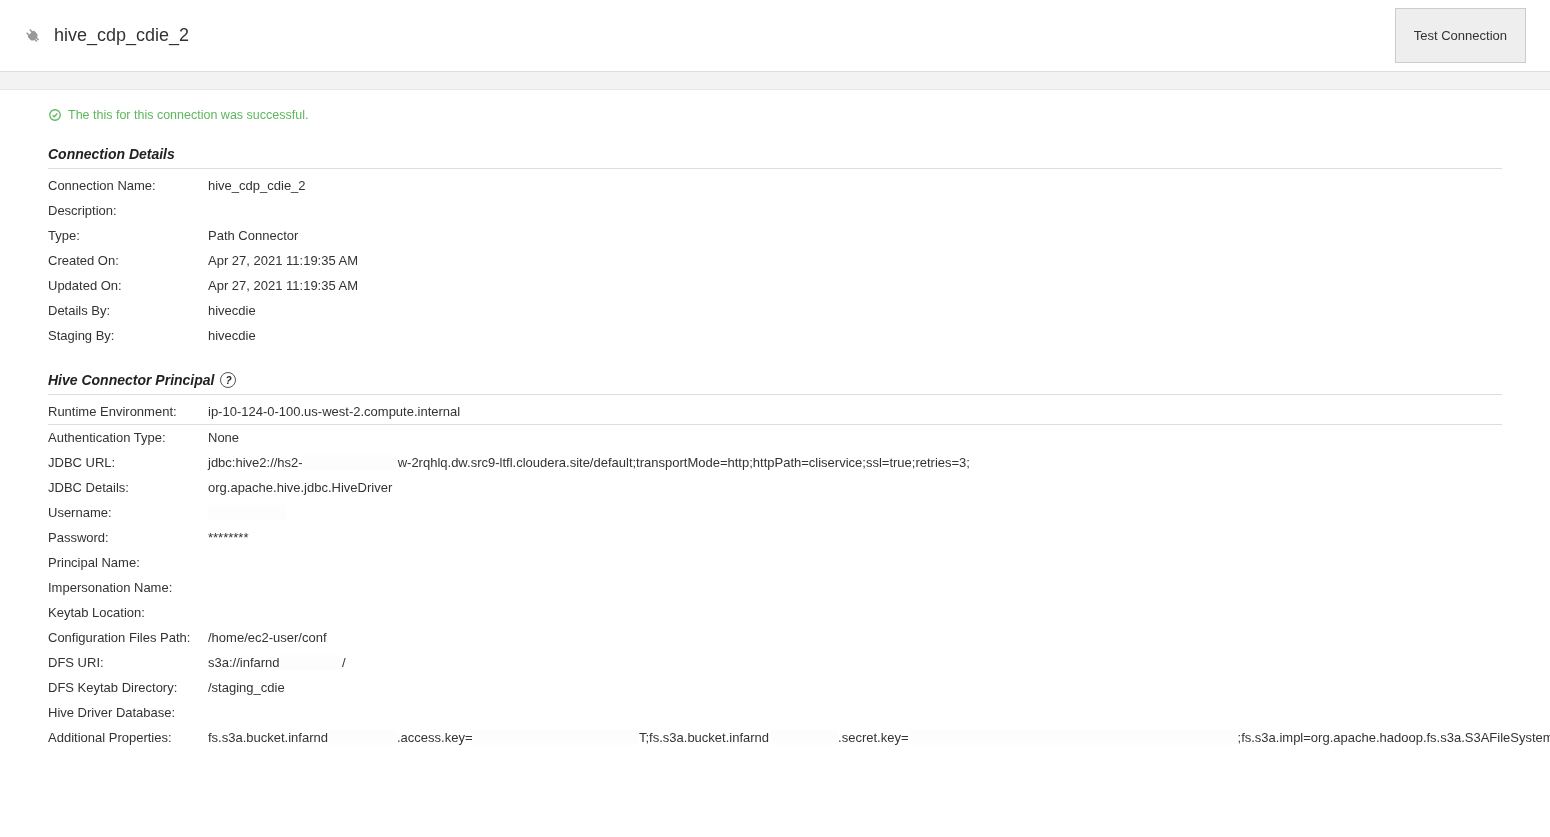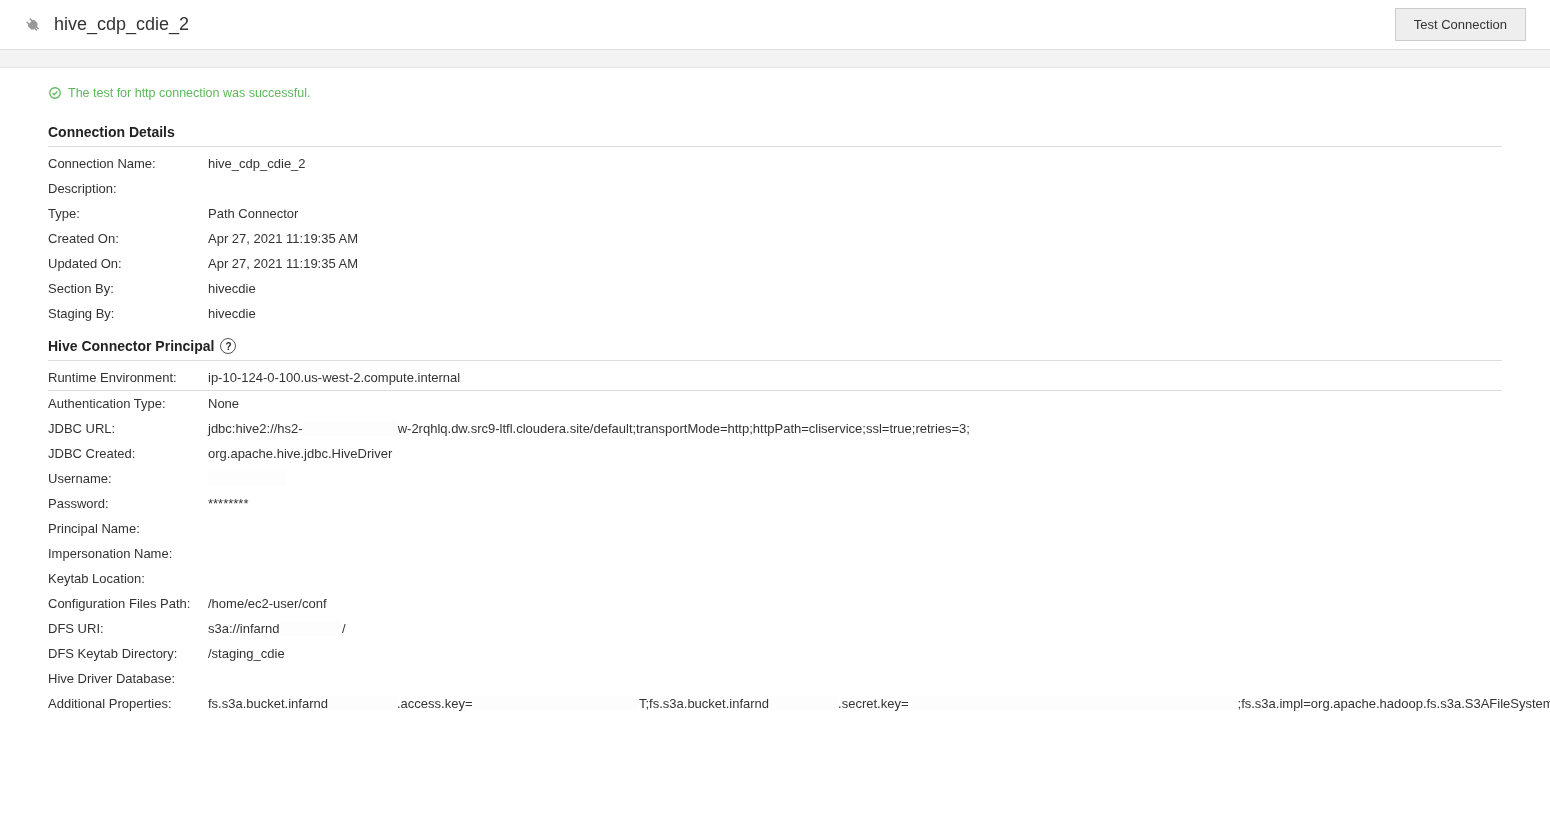--- a/index.html
+++ b/index.html
@@ -34,21 +34,21 @@
     }
     .plug-icon {
       width: 18px;
       height: 18px;
       color: #999;
       transform: rotate(-45deg);
     }
     .test-btn {
       background: #eeeeee;
       border: 1px solid #ccc;
-      padding: 8px 18px;
+      padding: 19px 18px;
       font-size: 13px;
       cursor: pointer;
       color: #333;
     }
     .sub-bar {
       background: #f3f3f3;
       height: 18px;
       border-bottom: 1px solid #e5e5e5;
     }
     .content {
@@ -65,24 +65,25 @@
     }
     .check-icon {
       width: 14px;
       height: 14px;
     }
     .section-title {
       font-size: 14px;
       font-weight: 600;
       color: #222;
       margin-bottom: 6px;
-      margin-top: 12px;
+      margin-top: 24px;
       display: flex;
       align-items: center;
       gap: 6px;
+      font-style: italic;
     }
     .section-title + .divider {
       height: 1px;
       background: #ddd;
       margin-bottom: 4px;
     }
     .divider {
       height: 1px;
       background: #ddd;
     }
@@ -139,21 +140,21 @@
 
 <div class="sub-bar"></div>
 
 <div class="content">
 
   <div class="success-msg">
     <svg class="check-icon" viewBox="0 0 24 24" fill="none" stroke="currentColor" stroke-width="2.2">
       <circle cx="12" cy="12" r="9"></circle>
       <path d="M8 12.5l2.5 2.5L16 9.5"></path>
     </svg>
-    <span>The test for http connection was successful.</span>
+    <span>The this for this connection was successful.</span>
   </div>
 
   <div class="section-title">Connection Details</div>
   <div class="divider"></div>
 
   <div class="prop-row">
     <div class="prop-label">Connection Name:</div>
     <div class="prop-value">hive_cdp_cdie_2</div>
   </div>
   <div class="prop-row">
@@ -166,21 +167,21 @@
   </div>
   <div class="prop-row">
     <div class="prop-label">Created On:</div>
     <div class="prop-value">Apr 27, 2021 11:19:35 AM</div>
   </div>
   <div class="prop-row">
     <div class="prop-label">Updated On:</div>
     <div class="prop-value">Apr 27, 2021 11:19:35 AM</div>
   </div>
   <div class="prop-row">
-    <div class="prop-label">Section By:</div>
+    <div class="prop-label">Details By:</div>
     <div class="prop-value">hivecdie</div>
   </div>
   <div class="prop-row">
     <div class="prop-label">Staging By:</div>
     <div class="prop-value">hivecdie</div>
   </div>
 
   <div class="section-title">
     <span>Hive Connector Principal</span>
     <span class="help-icon">?</span>
@@ -196,21 +197,21 @@
 
   <div class="prop-row">
     <div class="prop-label">Authentication Type:</div>
     <div class="prop-value">None</div>
   </div>
   <div class="prop-row">
     <div class="prop-label">JDBC URL:</div>
     <div class="prop-value"><span>jdbc:hive2://hs2-</span><span class="redacted-inline">xxxxxxxxxxxxxx</span><span>w-2rqhlq.dw.src9-ltfl.cloudera.site/default;transportMode=http;httpPath=cliservice;ssl=true;retries=3;</span></div>
   </div>
   <div class="prop-row">
-    <div class="prop-label">JDBC Created:</div>
+    <div class="prop-label">JDBC Details:</div>
     <div class="prop-value">org.apache.hive.jdbc.HiveDriver</div>
   </div>
   <div class="prop-row">
     <div class="prop-label">Username:</div>
     <div class="prop-value"><span class="redacted">xxxxxxxxxxxx</span></div>
   </div>
   <div class="prop-row">
     <div class="prop-label">Password:</div>
     <div class="prop-value">********</div>
   </div>

